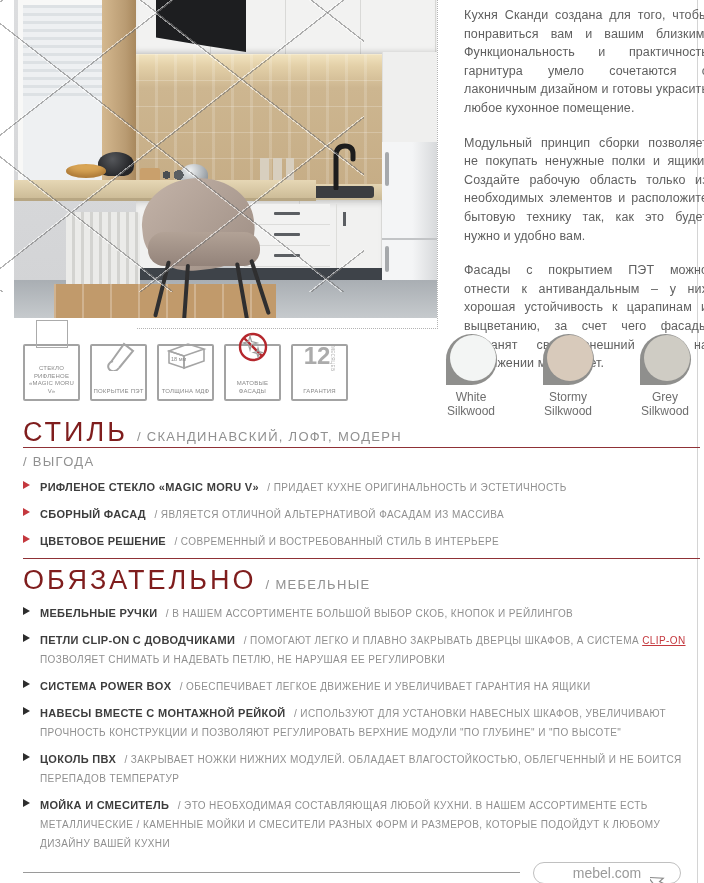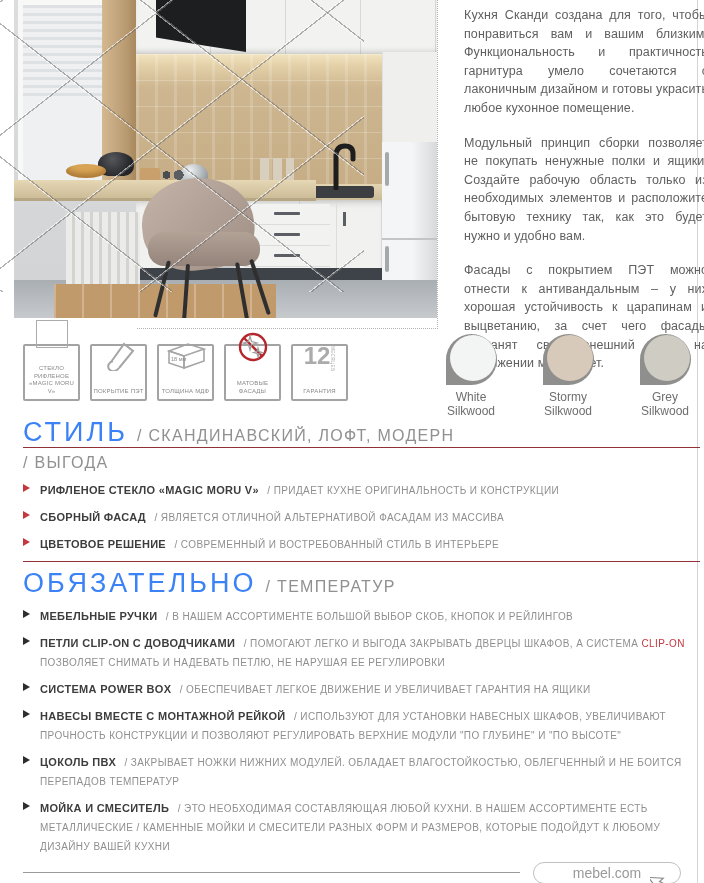--- a/index.html
+++ b/index.html
@@ -103,32 +103,32 @@
   .fluted{width:30px;height:26px;border:1px solid #ababab;
     background-image:repeating-linear-gradient(90deg,#ababab 0 2px,#eceder 2px 4px);}
   .badge12{display:flex;align-items:flex-start;}
   .badge12-num{font-size:24px;font-weight:bold;color:#ababab;line-height:1;}
   .badge12-unit{writing-mode:vertical-rl;font-size:4.5px;color:#ababab;letter-spacing:.4px;margin-top:2px;}
 
   
   .content{position:absolute;left:23px;top:417px;width:677px;}
   .sec-row{display:flex;align-items:baseline;gap:9px;}
   .sec-title{font-size:27px;letter-spacing:3px;color:#3a3a3a;line-height:30px;}
-  .sec-title.red{color:#3b82f6;}
-  .sec-sub{font-size:16px;letter-spacing:1.3px;color:#909090;}
+  .sec-title.red{color:#7f1d1d;}
+  .sec-sub{font-size:13px;letter-spacing:1.3px;color:#909090;}
   .rule-red{height:0;border-top:1.5px solid #8f3136;margin:0;}
   .rule-red.r1{margin-top:0px;}
   ul.features{list-style:none;margin:8px 0 0 0;padding:0;}
   ul.features li{position:relative;padding-left:17px;margin-bottom:8px;line-height:17px;}
   .tri{position:absolute;left:0;top:4px;width:0;height:0;
     border-left:7px solid #c4383e;border-top:4.5px solid transparent;border-bottom:4.5px solid transparent;}
   ul.features.dark .tri{border-left-color:#2d2d2d;}
   .lbl{font-size:11px;font-weight:bold;color:#3d3d3d;letter-spacing:.3px;margin-right:4px;}
   .dsc{font-size:10px;color:#8f8f8f;letter-spacing:.4px;}
-  .dsc.red{color:#c4383e;}
+  .dsc.red{color:#c4383e;text-decoration:underline;}
   .gap-before-rule2{margin-top:8px;}
   .mt6{margin-top:6px;}
 
   
   .footer-line{position:absolute;left:23px;top:872px;width:497px;height:0;border-top:1px solid #9a9a9a;}
   .brand-pill{position:absolute;left:533px;top:862px;width:146px;height:20px;border:1px solid #c0c0c0;border-radius:11px;
     display:flex;align-items:center;justify-content:center;font-size:14px;color:#9a9a9a;background:#fff;}
   .cursor-icon{position:absolute;left:650px;top:871px;}
 </style>
 </head>
@@ -284,56 +284,56 @@
 
     <div class="sec-row mt6">
       <span class="sec-sub">/ ВЫГОДА</span>
     </div>
 
     <ul class="features">
 
         <li>
           <span class="tri"></span>
           <span class="lbl">РИФЛЕНОЕ СТЕКЛО «MAGIC MORU V»</span>
-          <span class="dsc">/ ПРИДАЕТ КУХНЕ ОРИГИНАЛЬНОСТЬ И КОНСТРУКЦИИ</span>
+          <span class="dsc">/ ПРИДАЕТ КУХНЕ ОРИГИНАЛЬНОСТЬ И ЭСТЕТИЧНОСТЬ</span>
         </li>
 
 
         <li>
           <span class="tri"></span>
           <span class="lbl">СБОРНЫЙ ФАСАД</span>
           <span class="dsc">/ ЯВЛЯЕТСЯ ОТЛИЧНОЙ АЛЬТЕРНАТИВОЙ ФАСАДАМ ИЗ МАССИВА</span>
         </li>
 
         <li>
           <span class="tri"></span>
           <span class="lbl">ЦВЕТОВОЕ РЕШЕНИЕ</span>
           <span class="dsc">/ СОВРЕМЕННЫЙ И ВОСТРЕБОВАННЫЙ СТИЛЬ В ИНТЕРЬЕРЕ</span>
         </li>
       </ul>
 
     <div class="rule-red gap-before-rule2"></div>
 
     <div class="sec-row mt6">
       <span class="sec-title red">ОБЯЗАТЕЛЬНО</span>
-      <span class="sec-sub">/ ТЕМПЕРАТУР</span>
+      <span class="sec-sub">/ МЕБЕЛЬНЫЕ</span>
     </div>
 
     <ul class="features dark">
 
         <li>
           <span class="tri"></span>
           <span class="lbl">МЕБЕЛЬНЫЕ РУЧКИ</span>
           <span class="dsc">/ В НАШЕМ АССОРТИМЕНТЕ БОЛЬШОЙ ВЫБОР СКОБ, КНОПОК И РЕЙЛИНГОВ</span><span class="dsc red"></span><span class="dsc"></span>
         </li>
 
         <li>
           <span class="tri"></span>
           <span class="lbl">ПЕТЛИ CLIP-ON С ДОВОДЧИКАМИ</span>
-          <span class="dsc">/ ПОМОГАЮТ ЛЕГКО И ВЫГОДА ЗАКРЫВАТЬ ДВЕРЦЫ ШКАФОВ, А СИСТЕМА </span><span class="dsc red">CLIP-ON</span><span class="dsc"> ПОЗВОЛЯЕТ СНИМАТЬ И НАДЕВАТЬ ПЕТЛЮ, НЕ НАРУШАЯ ЕЕ РЕГУЛИРОВКИ</span>
+          <span class="dsc">/ ПОМОГАЮТ ЛЕГКО И ПЛАВНО ЗАКРЫВАТЬ ДВЕРЦЫ ШКАФОВ, А СИСТЕМА </span><span class="dsc red">CLIP-ON</span><span class="dsc"> ПОЗВОЛЯЕТ СНИМАТЬ И НАДЕВАТЬ ПЕТЛЮ, НЕ НАРУШАЯ ЕЕ РЕГУЛИРОВКИ</span>
         </li>
 
         <li>
           <span class="tri"></span>
           <span class="lbl">СИСТЕМА POWER BOX</span>
           <span class="dsc">/ ОБЕСПЕЧИВАЕТ ЛЕГКОЕ ДВИЖЕНИЕ И УВЕЛИЧИВАЕТ ГАРАНТИЯ НА ЯЩИКИ</span><span class="dsc red"></span><span class="dsc"></span>
         </li>
 
         <li>
           <span class="tri"></span>

